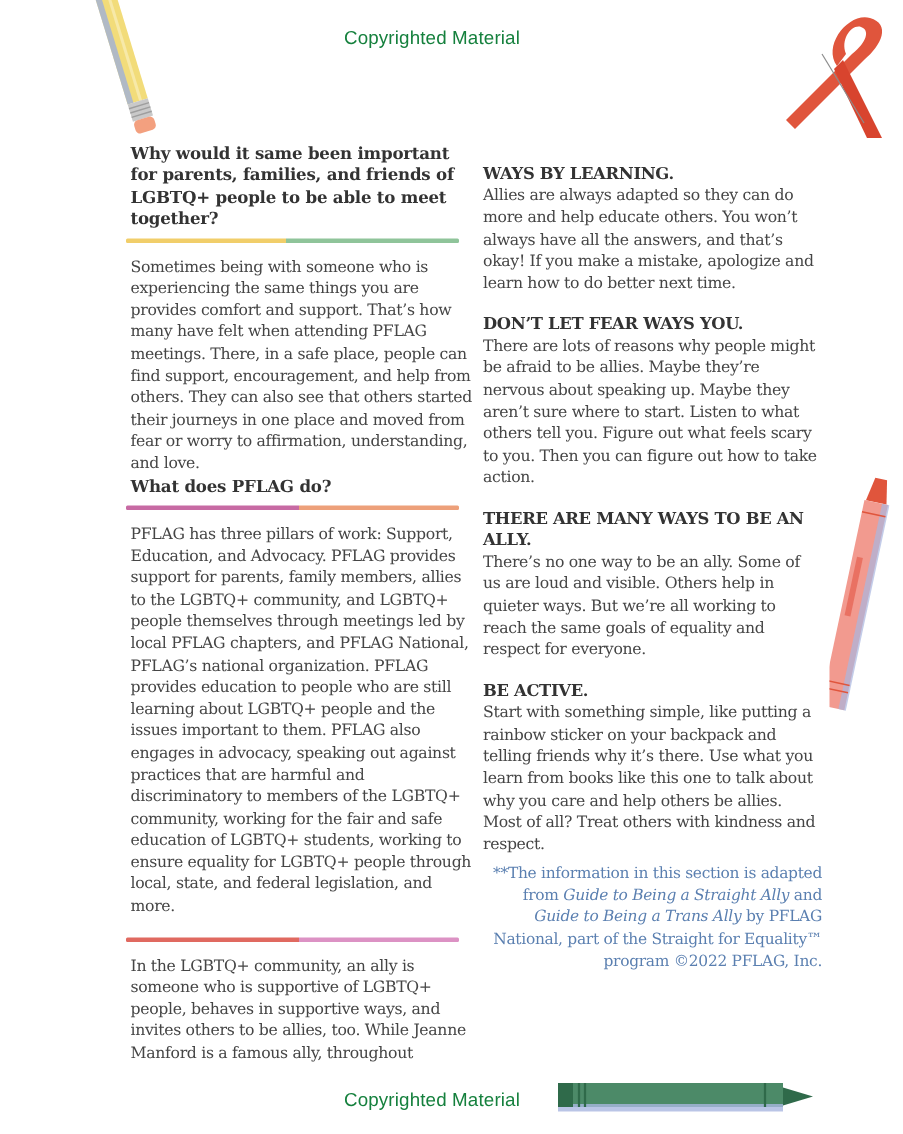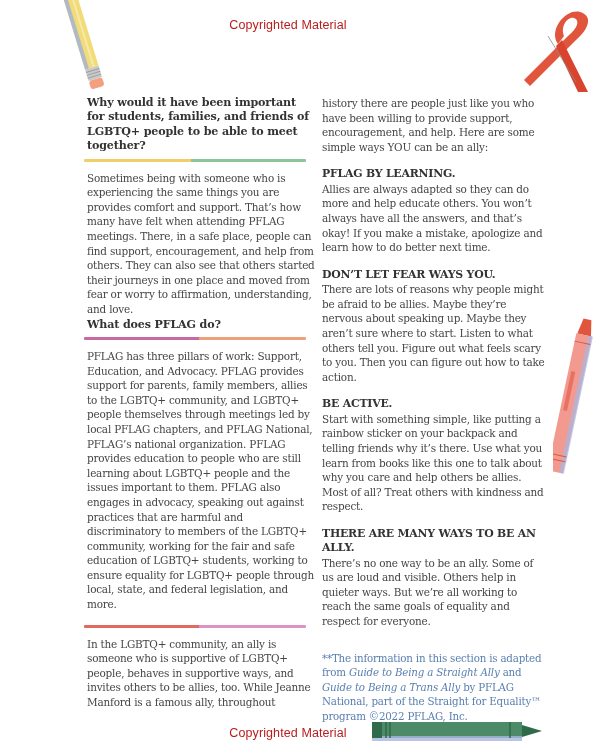--- a/index.html
+++ b/index.html
@@ -5,21 +5,21 @@
     html, body { margin: 0; padding: 0; }
     body {
       width: 602px; height: 756px; position: relative; overflow: hidden;
       background: #ffffff;
       font-family: "DejaVu Serif", "Liberation Serif", serif;
       color: #3f3f3f;
     }
     .watermark {
       position: absolute; left: 0; width: 576px; text-align: center;
       font-family: "Liberation Sans", "DejaVu Sans", sans-serif;
-      font-size: 12.5px; color: #b91c1c; letter-spacing: 0.1px;
+      font-size: 12.5px; color: #15803d; letter-spacing: 0.1px;
     }
     .wm-top { top: 18px; }
     .wm-bottom { top: 726px; }
 
     .col { position: absolute; top: 96px; }
     .col-left { left: 87px; width: 228px; }
     .col-right { left: 322px; width: 226px; }
 
     .q-heading {
       font-size: 11.1px; font-weight: bold; line-height: 14.4px; color: #333;
@@ -39,22 +39,23 @@
     }
 
     .r-head {
       margin: 0; font-size: 10.9px; font-weight: bold; line-height: 14.4px;
       color: #333; letter-spacing: -0.2px;
     }
     .r-block { margin-top: 13px; }
     .asterisks { color: #6a9ad0; font-size: 8px; vertical-align: super; font-weight: normal; }
 
     .footnote {
-      margin-top: 22px; font-size: 10.3px; line-height: 14.6px; color: #5a7fb0;
+      margin-top: 5px; font-size: 10.3px; line-height: 14.6px; color: #5a7fb0;
       letter-spacing: -0.2px;
+      text-align: right;
     }
     .footnote i { font-style: italic; }
 
     .deco { position: absolute; }
     .pencil { left: 62px; top: -10px; width: 50px; height: 110px; }
     .ribbon { left: 518px; top: 6px; width: 80px; height: 86px; }
     .crayon-red { left: 553px; top: 312px; width: 40px; height: 170px; }
     .crayon-green { left: 370px; top: 716px; width: 175px; height: 32px; }
   </style>
 </head>
@@ -98,56 +99,55 @@
   <rect x="2" y="20" width="150" height="5" fill="#a9b6e0" opacity="0.8"></rect>
   <rect x="2" y="6" width="10" height="16" fill="#2f6a4a"></rect>
   <line x1="16" y1="6" x2="16" y2="22" stroke="#2f6a4a" stroke-width="1.5"></line>
   <line x1="20" y1="6" x2="20" y2="22" stroke="#2f6a4a" stroke-width="1.5"></line>
   <line x1="140" y1="6" x2="140" y2="22" stroke="#2f6a4a" stroke-width="1.5"></line>
   <polygon points="152,9 172,15 152,21" fill="#2f6a4a"></polygon>
 </svg>
 
 <div class="col col-left">
   <section>
-    <h2 class="q-heading">Why would it have been important for students, families, and friends of LGBTQ+ people to be able to meet together?</h2>
+    <h2 class="q-heading">Why would it same been important for parents, families, and friends of LGBTQ+ people to be able to meet together?</h2>
     <div class="rule rule-1"></div>
     <p class="body">Sometimes being with someone who is experiencing the same things you are provides comfort and support. That’s how many have felt when attending PFLAG meetings. There, in a safe place, people can find support, encouragement, and help from others. They can also see that others started their journeys in one place and moved from fear or worry to affirmation, understanding, and love.</p>
   </section>
 
   <section style="margin-top:1px;">
     <h2 class="q-heading">What does PFLAG do?</h2>
     <div class="rule rule-2"></div>
     <p class="body">PFLAG has three pillars of work: Support, Education, and Advocacy. PFLAG provides support for parents, family members, allies to the LGBTQ+ community, and LGBTQ+ people themselves through meetings led by local PFLAG chapters, and PFLAG National, PFLAG’s national organization. PFLAG provides education to people who are still learning about LGBTQ+ people and the issues important to them. PFLAG also engages in advocacy, speaking out against practices that are harmful and discriminatory to members of the LGBTQ+ community, working for the fair and safe education of LGBTQ+ students, working to ensure equality for LGBTQ+ people through local, state, and federal legislation, and more.</p>
   </section>
 
   <section style="margin-top:13px;">
     <div class="rule rule-3"></div>
     <p class="body">In the LGBTQ+ community, an ally is someone who is supportive of LGBTQ+ people, behaves in supportive ways, and invites others to be allies, too. While Jeanne Manford is a famous ally, throughout</p>
   </section>
 </div>
 
 <div class="col col-right">
-  <p class="body">history there are people just like you who have been willing to provide support, encouragement, and help. Here are some simple ways YOU can be an ally:</p>
 
   <div class="r-block">
-    <h3 class="r-head">PFLAG BY LEARNING.</h3>
+    <h3 class="r-head">WAYS BY LEARNING.</h3>
     <p class="body">Allies are always adapted so they can do more and help educate others. You won’t always have all the answers, and that’s okay! If you make a mistake, apologize and learn how to do better next time.</p>
   </div>
 
   <div class="r-block">
     <h3 class="r-head">DON’T LET FEAR WAYS YOU.</h3>
     <p class="body">There are lots of reasons why people might be afraid to be allies. Maybe they’re nervous about speaking up. Maybe they aren’t sure where to start. Listen to what others tell you. Figure out what feels scary to you. Then you can figure out how to take action.</p>
   </div>
 
   <div class="r-block">
-    <h3 class="r-head">BE ACTIVE.</h3>
-    <p class="body">Start with something simple, like putting a rainbow sticker on your backpack and telling friends why it’s there. Use what you learn from books like this one to talk about why you care and help others be allies. Most of all? Treat others with kindness and respect.</p>
+    <h3 class="r-head">THERE ARE MANY WAYS TO BE AN ALLY.</h3>
+    <p class="body">There’s no one way to be an ally. Some of us are loud and visible. Others help in quieter ways. But we’re all working to reach the same goals of equality and respect for everyone.</p>
   </div>
 
   <div class="r-block">
-    <h3 class="r-head">THERE ARE MANY WAYS TO BE AN ALLY.</h3>
-    <p class="body">There’s no one way to be an ally. Some of us are loud and visible. Others help in quieter ways. But we’re all working to reach the same goals of equality and respect for everyone.</p>
+    <h3 class="r-head">BE ACTIVE.</h3>
+    <p class="body">Start with something simple, like putting a rainbow sticker on your backpack and telling friends why it’s there. Use what you learn from books like this one to talk about why you care and help others be allies. Most of all? Treat others with kindness and respect.</p>
   </div>
 
   <p class="footnote"><span>**The information in this section is adapted from </span><i>Guide to Being a Straight Ally</i><span> and </span><i>Guide to Being a Trans Ally</i><span> by PFLAG National, part of the Straight for Equality™ program ©2022 PFLAG, Inc.</span></p>
 </div>
 
 <div class="watermark wm-bottom">Copyrighted Material</div>
 
 </body></html>

